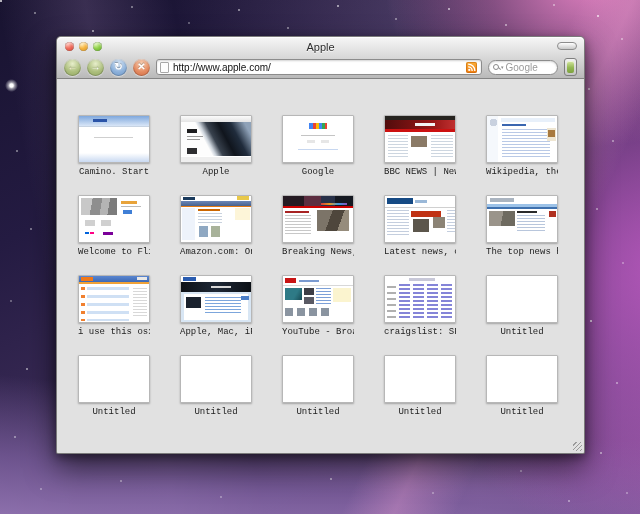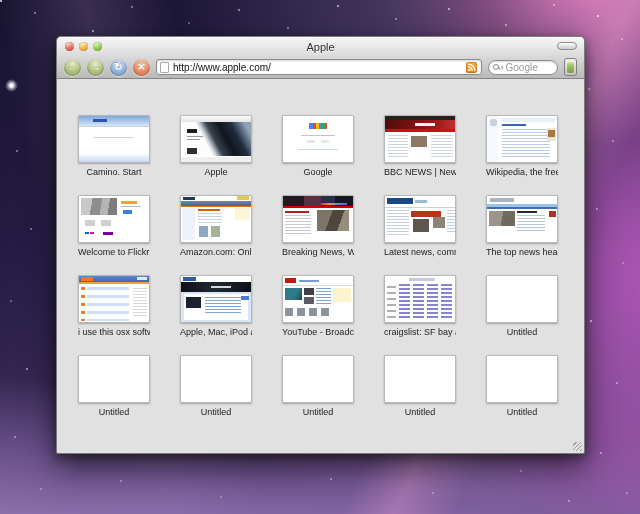--- a/index.html
+++ b/index.html
@@ -141,21 +141,21 @@
   
   .content {
     position:relative; height:374px; background:#e1e1e1; overflow:hidden;
     border-radius:0 0 2px 2px;
   }
   .grid {
     display:grid; grid-template-columns:repeat(5,72px);
     column-gap:30px; row-gap:17px;
     padding:36px 0 0 21px;
   }
-  .tile { width:72px; cursor:default; }
+  .tile { width:72px; cursor:default;font-family:Liberation Mono, monospace; }
   .thumb {
     width:72px; height:48px; background:#fff;
     border:1px solid #b7b7b7; border-radius:1px;
     box-shadow:0 1px 2px rgba(0,0,0,.28);
     background-repeat:no-repeat;
   }
   .caption {
     margin-top:4px; font-size:9px; line-height:11px; color:#1c1c1c;
     text-align:center; white-space:nowrap; overflow:hidden;
   }

